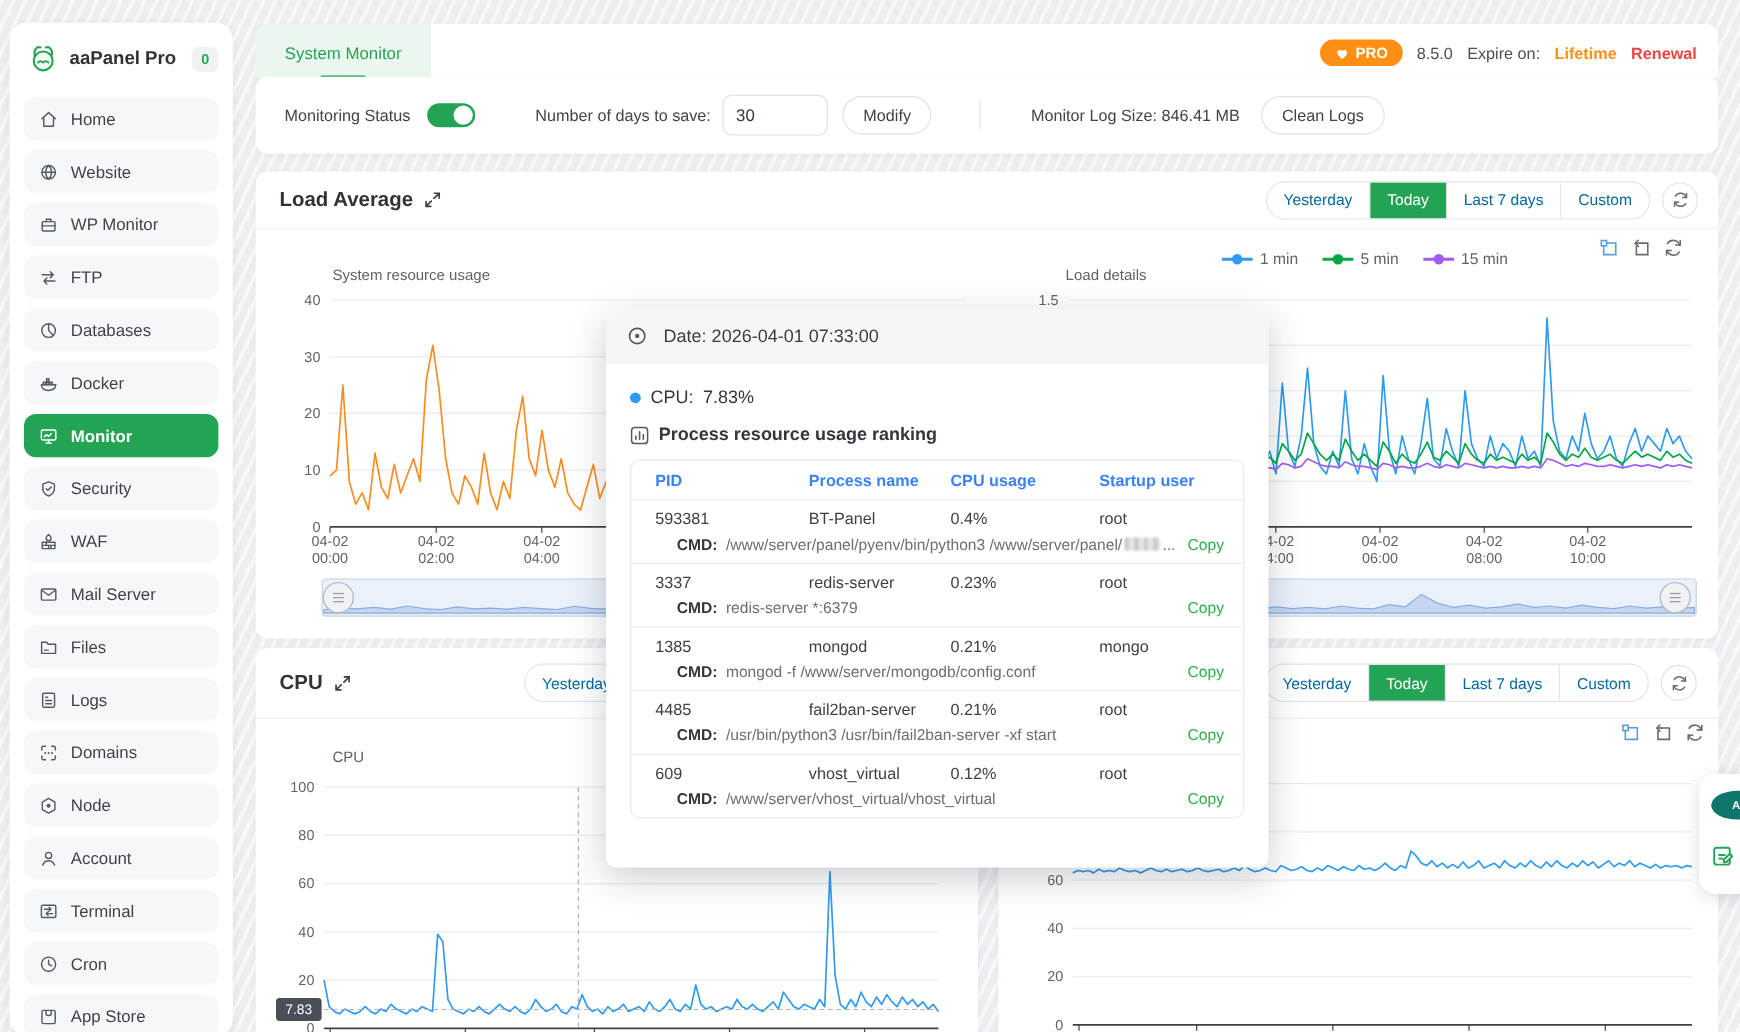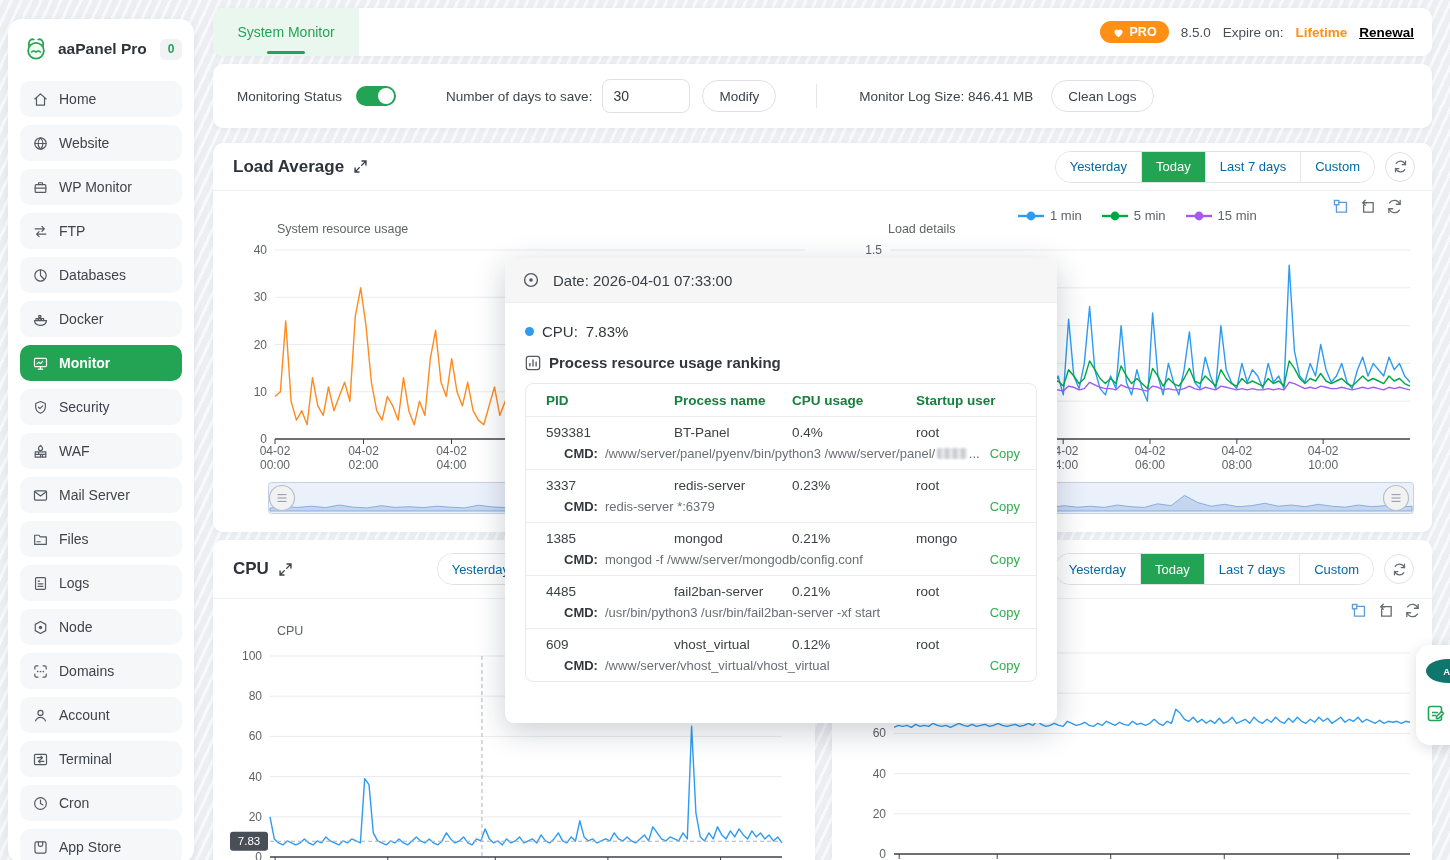--- a/index.html
+++ b/index.html
@@ -16,31 +16,31 @@
   .brand-badge{margin-left:auto;min-width:22px;height:21px;border-radius:6px;background:#f0f2f4;
                color:#23a455;font-size:12px;font-weight:700;display:flex;align-items:center;justify-content:center;}
   nav{padding:10px 12px;}
   .side-item{display:flex;align-items:center;height:36px;border-radius:10px;background:#f6f7f9;
              margin-bottom:8px;padding:0 12px;color:#3f444b;font-size:14px;cursor:pointer;}
   .side-item svg{width:17px;height:17px;color:#555b63;flex:none;}
   .side-item span{margin-left:10px;white-space:nowrap;}
   .side-item.active{background:#23a455;color:#fff;font-weight:600;}
   .side-item.active svg{color:#fff;}
   
-  .tabbar{position:absolute;left:213px;top:8px;width:1219px;height:48px;background:#fff;border-radius:10px;
+  .tabbar{position:absolute;left:213px;top:20px;width:1219px;height:48px;background:#fff;border-radius:10px;
           display:flex;align-items:center;overflow:hidden;box-shadow:0 1px 6px rgba(30,40,60,.04);}
   .tab{position:relative;width:146px;height:48px;background:#e9f7ee;color:#23a455;font-size:14px;
        display:flex;align-items:center;justify-content:center;cursor:pointer;}
   .tab .tabline{position:absolute;bottom:2px;left:50%;transform:translateX(-50%);width:38px;height:3px;
        border-radius:2px;background:#23a455;}
   .topright{margin-left:auto;display:flex;align-items:center;gap:12px;padding-right:18px;font-size:13.5px;color:#4a4f56;}
   .pro-badge{display:inline-flex;align-items:center;gap:5px;background:#ff9015;color:#fff;font-weight:700;
              font-size:12.5px;border-radius:13px;padding:4px 12px;cursor:pointer;}
   .lifetime{color:#ff9015;font-weight:700;}
-  .renewal{color:#000000;font-weight:700;cursor:pointer;text-decoration:underline;}
+  .renewal{color:#ef4444;font-weight:700;cursor:pointer;}
   
   .statusbar{position:absolute;left:213px;top:64px;width:1219px;height:64px;background:#fff;border-radius:10px;
              display:flex;align-items:center;padding:0 24px;box-sizing:border-box;font-size:13.5px;color:#3f444b;
              box-shadow:0 1px 6px rgba(30,40,60,.04);}
   .toggle{width:40px;height:20px;border-radius:10px;background:#23a455;position:relative;margin-left:14px;cursor:pointer;}
   .toggle .knob{position:absolute;right:2px;top:2px;width:16px;height:16px;border-radius:50%;background:#fff;}
   .days-label{margin-left:50px;}
   .days-input{margin-left:10px;width:88px;height:34px;border:1px solid #dfe2e7;border-radius:8px;
               padding:0 10px;font-size:14px;color:#33373d;box-sizing:border-box;outline:none;font-family:inherit;}
   .btn{height:32px;padding:0 16px;border-radius:16px;border:1px solid #dfe2e7;background:#fff;font-size:13.5px;
@@ -79,21 +79,21 @@
   .popup{position:absolute;left:505px;top:258px;width:552px;height:465px;background:#fff;border-radius:9px;
          box-shadow:0 8px 30px rgba(20,30,50,.22);z-index:50;box-sizing:border-box;}
   .popup-hd{height:44px;background:#f6f6f7;border-radius:9px 9px 0 0;display:flex;align-items:center;
             padding:0 18px;gap:14px;font-size:15px;color:#3a3f45;border-bottom:1px solid #ececee;}
   .popup-bd{padding:14px 20px 0 20px;}
   .cpu-row{display:flex;align-items:center;gap:8px;font-size:15px;color:#33373d;margin:6px 0 14px 0;}
   .cpu-dot{width:9px;height:9px;border-radius:50%;background:#2e9bf0;}
   .rank-row{display:flex;align-items:center;gap:8px;font-size:15px;font-weight:700;color:#33373d;}
   .ptable{border:1px solid #e7e9ec;border-radius:8px;overflow:hidden;margin-top:12px;}
   .ptable-h{display:grid;grid-template-columns:128px 118px 124px 1fr;padding:9px 16px 8px 20px;
-            font-weight:700;font-size:13.5px;color:#15803d;border-bottom:1px solid #ececee;}
+            font-weight:700;font-size:13.5px;color:#3b82f6;border-bottom:1px solid #ececee;}
   .prow{border-bottom:1px solid #ececee;padding:8px 16px 8px 20px;}
   .prow:last-child{border-bottom:none;}
   .prow-top{display:grid;grid-template-columns:128px 118px 124px 1fr;font-size:13.5px;color:#3c4046;padding-bottom:6px;}
   .prow-cmd{display:flex;align-items:center;font-size:13px;color:#6a6f76;white-space:nowrap;margin-left:18px;}
   .cmd-label{font-weight:700;color:#33373d;margin-right:7px;}
   .masked{display:inline-block;width:44px;height:11px;margin:0 2px;border-radius:2px;
           background:repeating-linear-gradient(90deg,#c9ccd1 0 4px,#e4e6e9 4px 8px);filter:blur(1px);}
   .copy{margin-left:auto;color:#2fae4c;cursor:pointer;padding-left:10px;}
   
   .float-widget{position:absolute;left:1416px;top:645px;width:60px;height:100px;background:#fff;border-radius:14px;
@@ -196,31 +196,31 @@
         </div>
         <div class="side-item">
           <svg viewBox="0 0 24 24" fill="none" stroke="currentColor" stroke-width="1.7" stroke-linecap="round" stroke-linejoin="round">
             <rect x="5" y="3.8" width="14" height="16.4" rx="1.6"></rect>
             <path d="M8.6 8.6h2.2M8.6 12.4h6.8M8.6 16.2h6.8"></path>
           </svg>
           <span>Logs</span>
         </div>
         <div class="side-item">
           <svg viewBox="0 0 24 24" fill="none" stroke="currentColor" stroke-width="1.7" stroke-linecap="round" stroke-linejoin="round">
+            <path d="M4 8.4V6a2 2 0 012-2h2.4M15.6 4H18a2 2 0 012 2v2.4M20 15.6V18a2 2 0 01-2 2h-2.4M8.4 20H6a2 2 0 01-2-2v-2.4"></path>
+            <path d="M8 12h.01M12 12h.01M16 12h.01" stroke-width="2.4"></path>
+          </svg>
+          <span>Domains</span>
+        </div>
+        <div class="side-item">
+          <svg viewBox="0 0 24 24" fill="none" stroke="currentColor" stroke-width="1.7" stroke-linecap="round" stroke-linejoin="round">
             <path d="M12 3.4l7.4 4.2v8.8L12 20.6l-7.4-4.2V7.6z"></path>
             <circle cx="12" cy="12" r="2.4" fill="currentColor" stroke="none"></circle>
           </svg>
           <span>Node</span>
-        </div>
-        <div class="side-item">
-          <svg viewBox="0 0 24 24" fill="none" stroke="currentColor" stroke-width="1.7" stroke-linecap="round" stroke-linejoin="round">
-            <path d="M4 8.4V6a2 2 0 012-2h2.4M15.6 4H18a2 2 0 012 2v2.4M20 15.6V18a2 2 0 01-2 2h-2.4M8.4 20H6a2 2 0 01-2-2v-2.4"></path>
-            <path d="M8 12h.01M12 12h.01M16 12h.01" stroke-width="2.4"></path>
-          </svg>
-          <span>Domains</span>
         </div>
         <div class="side-item">
           <svg viewBox="0 0 24 24" fill="none" stroke="currentColor" stroke-width="1.7" stroke-linecap="round" stroke-linejoin="round">
             <circle cx="12" cy="8.3" r="3.6"></circle>
             <path d="M5 19.6c1.4-3.4 3.9-5 7-5s5.6 1.6 7 5"></path>
           </svg>
           <span>Account</span>
         </div>
         <div class="side-item">
           <svg viewBox="0 0 24 24" fill="none" stroke="currentColor" stroke-width="1.7" stroke-linecap="round" stroke-linejoin="round">

